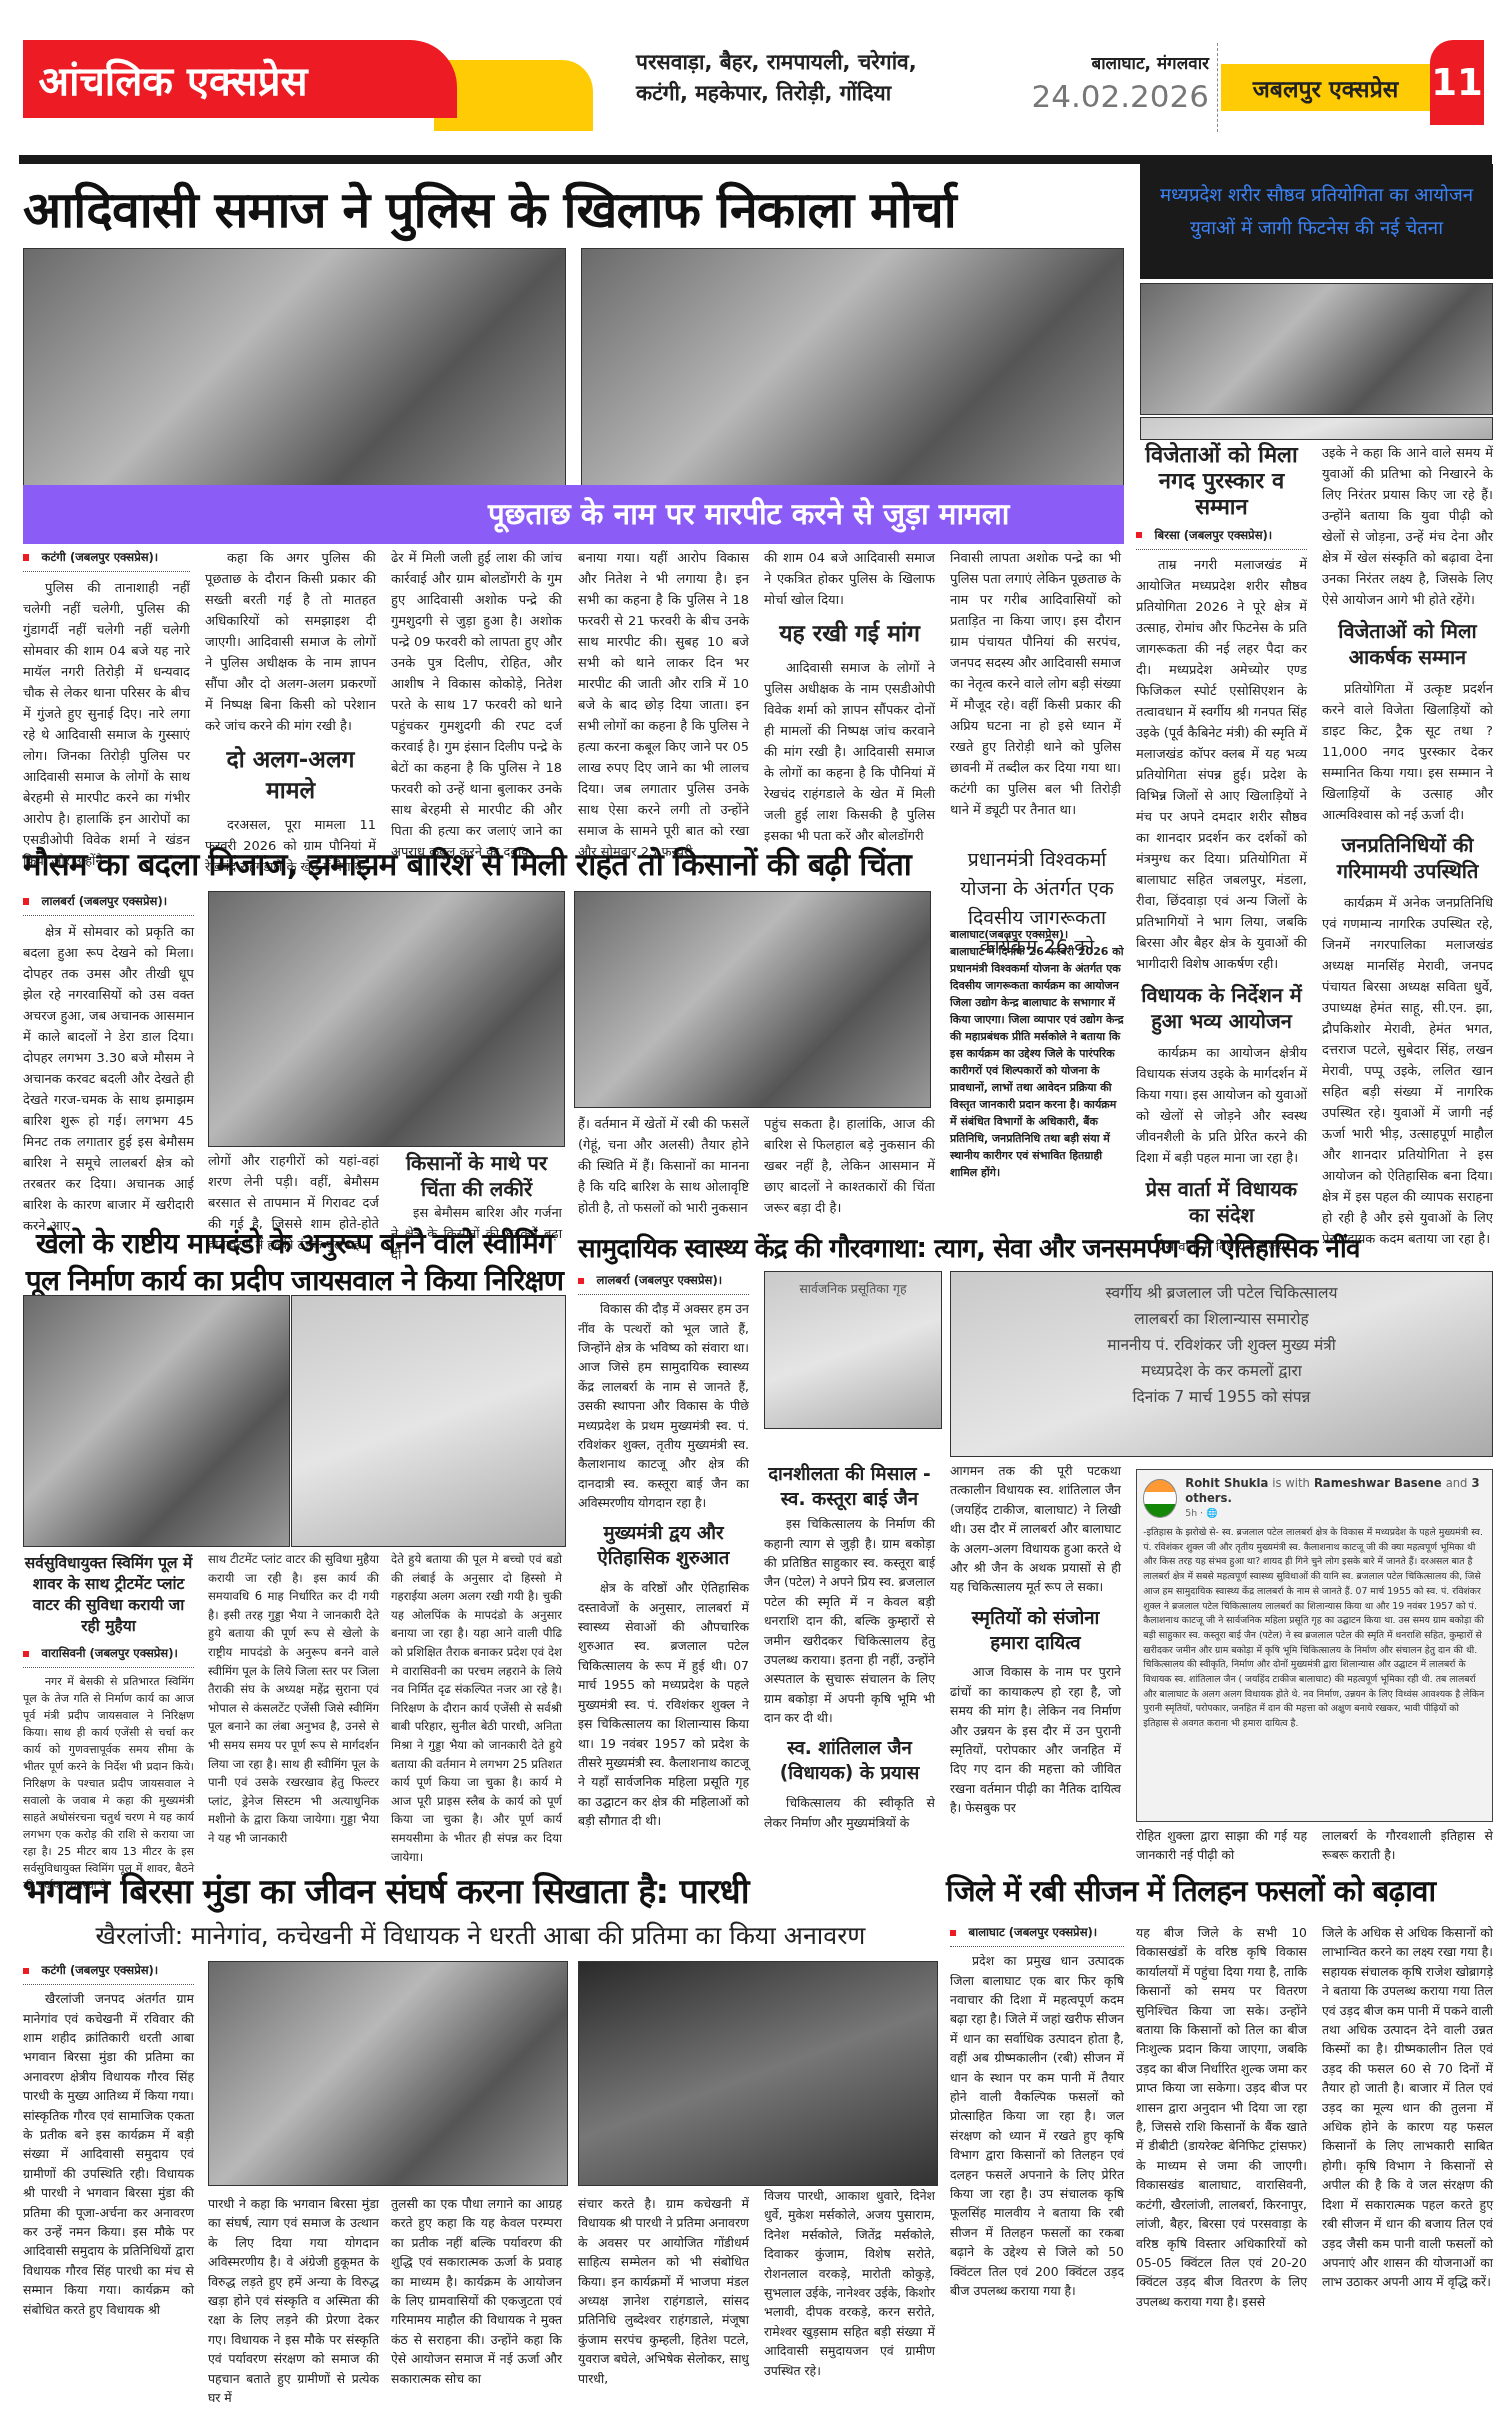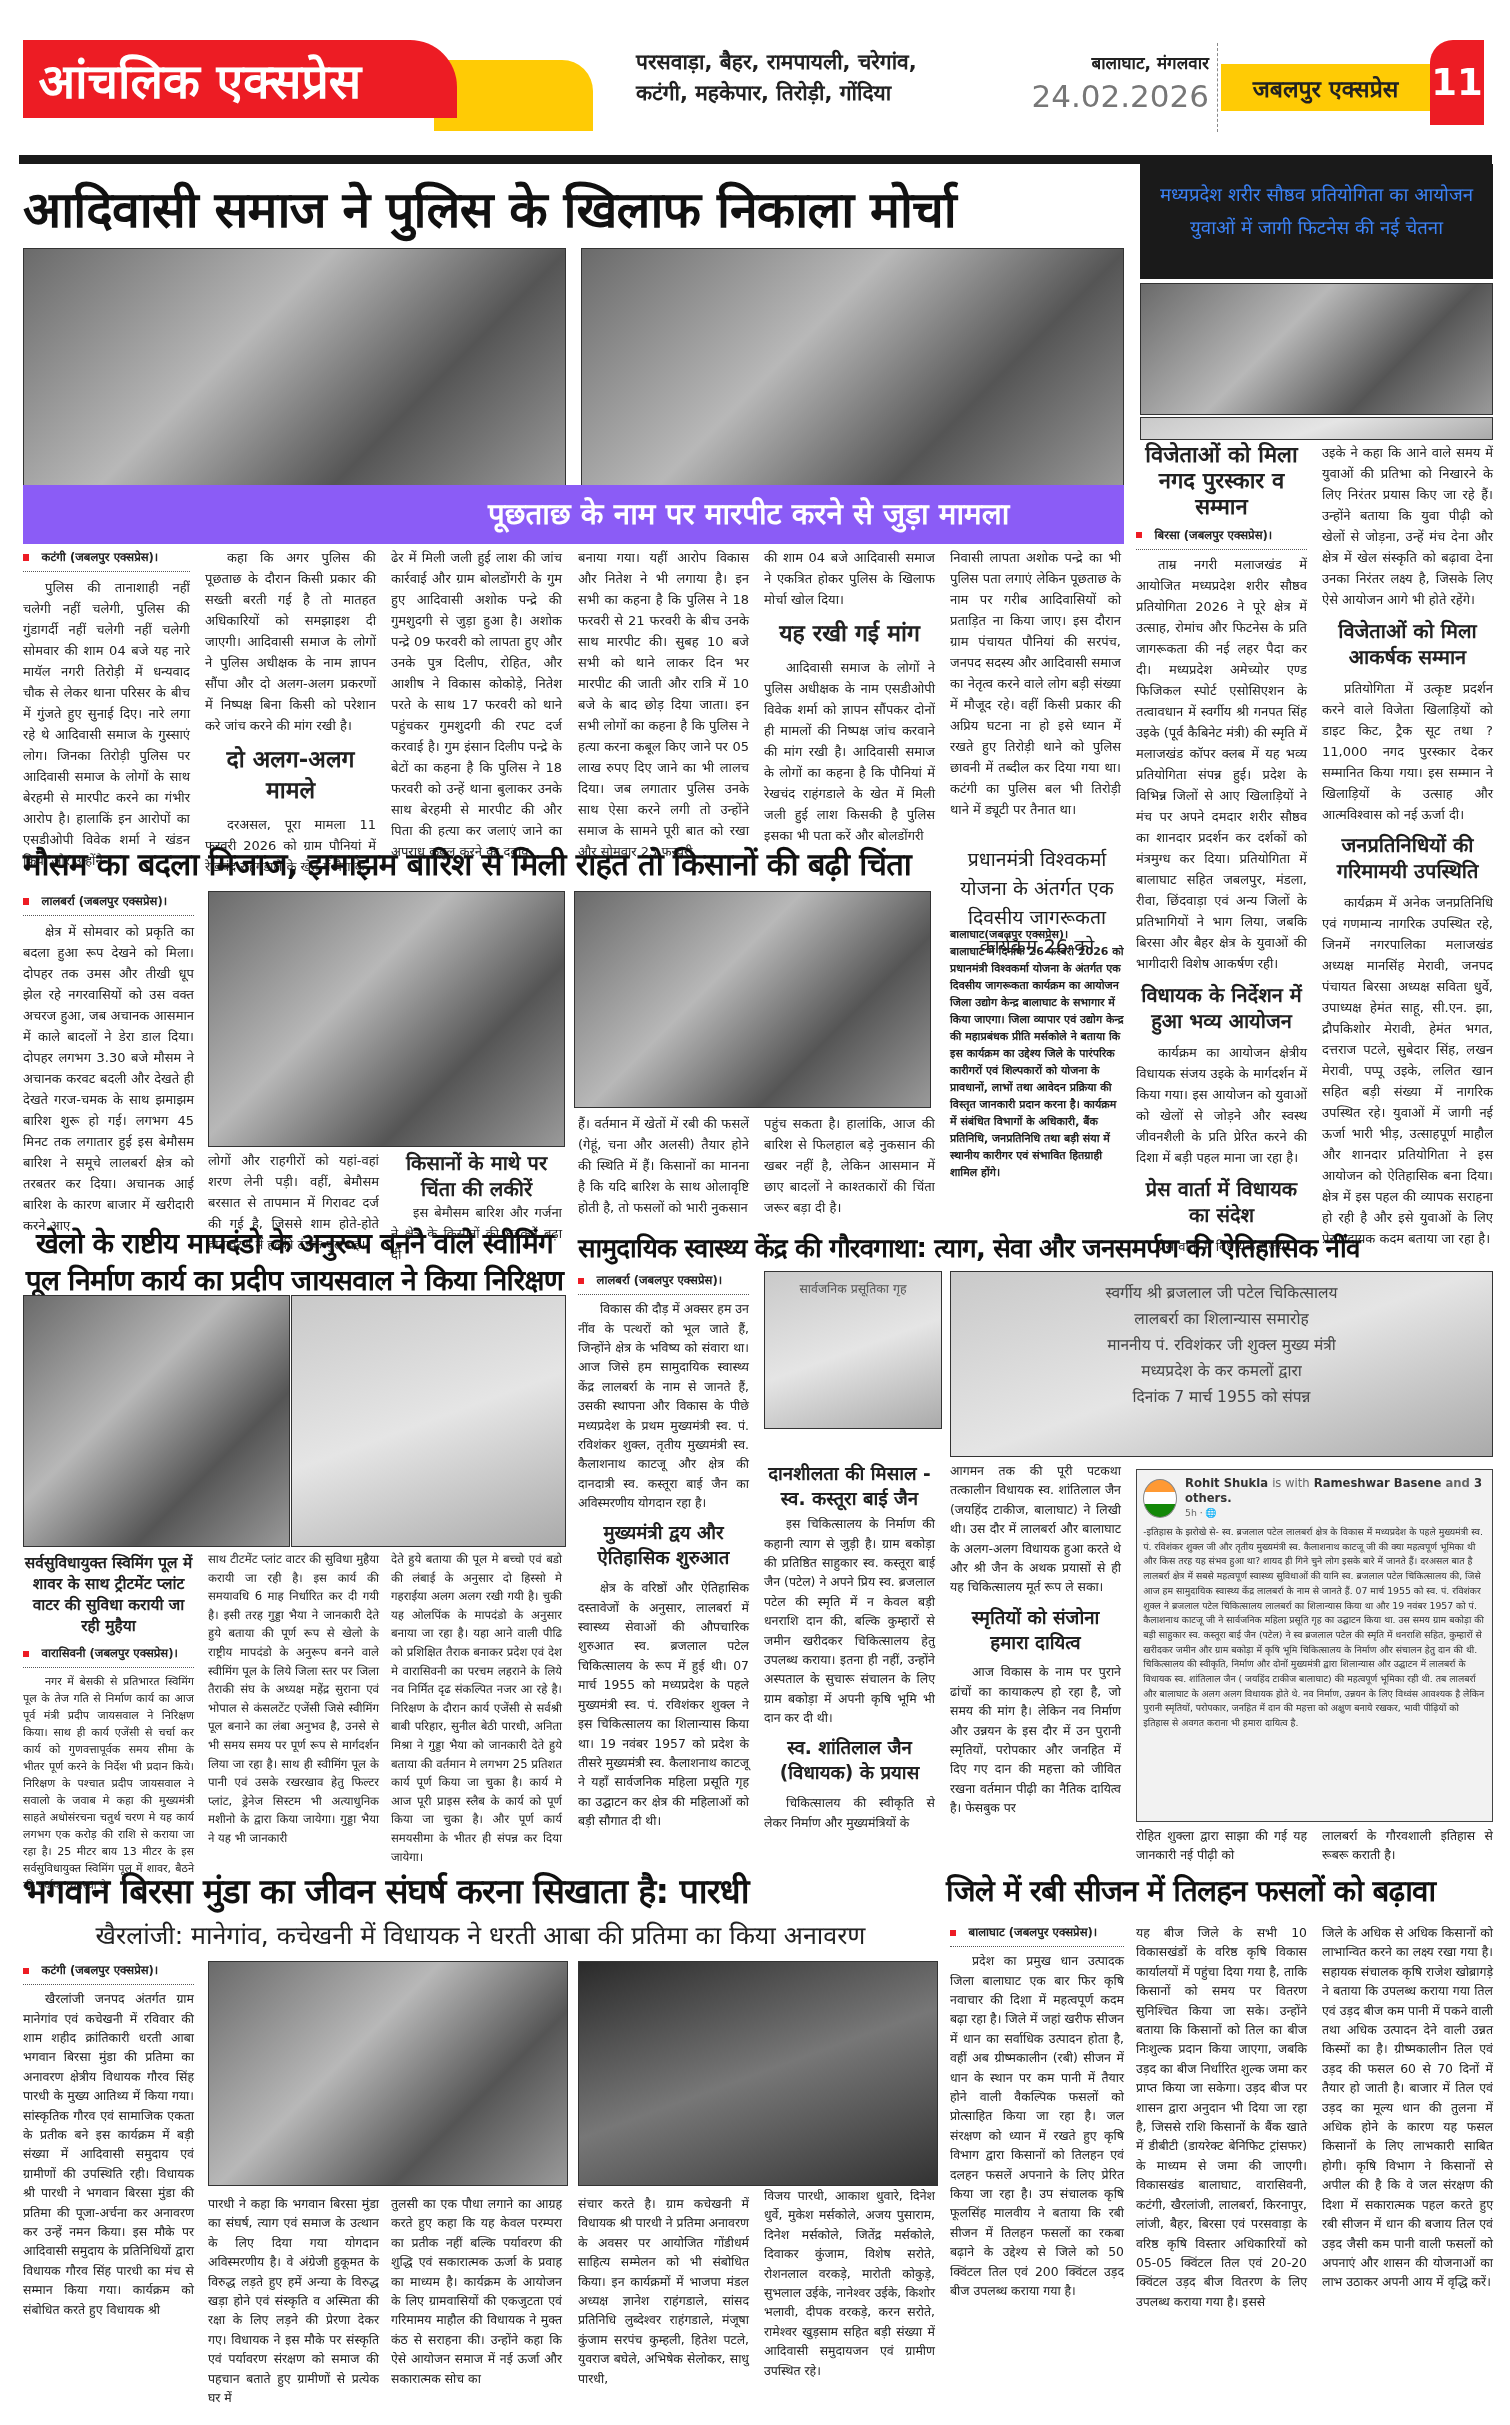--- a/index.html
+++ b/index.html
@@ -1,19 +1,19 @@
 <!DOCTYPE html>
 <html style="font-size:12.4px"><head>
 <meta charset="utf-8">
 <style>
 *{box-sizing:border-box;margin:0;padding:0}
 body{width:1510px;height:2426px;background:#fff;font-family:"DejaVu Sans",sans-serif;color:#222;position:relative;overflow:hidden}
 .abs{position:absolute}
 
-.mast-left{left:23px;top:40px;width:434px;height:78px;background:#ed1c24;color:#fff;font-size:48px;font-weight:bold;display:flex;align-items:center;padding-left:15.5px;border-radius:0 47px 0 0}
+.mast-left{left:23px;top:40px;width:434px;height:78px;background:#ed1c24;color:#fff;font-size:40px;font-weight:bold;display:flex;align-items:center;padding-left:15.5px;border-radius:0 47px 0 0}
 .mast-yellow{left:434px;top:60px;width:159px;height:71px;background:#ffcb05;border-radius:0 31px 0 0;z-index:-1}
 .mast-places{left:636px;top:47px;width:326px;font-size:21px;font-weight:bold;line-height:31px;text-align:left}
 .mast-city{left:1031px;top:51px;width:178px;text-align:right;font-size:17px;font-weight:bold}
 .mast-date{left:1000px;top:78px;width:209px;text-align:right;font-size:31px;color:#777}
 .mast-sep{left:1217px;top:43px;width:0;height:89px;border-left:1.6px dashed #888}
 .mast-brand{left:1221px;top:64px;width:209px;height:47px;background:#ffcb05;font-size:23px;font-weight:bold;display:flex;align-items:center;justify-content:center}
 .mast-page{left:1430px;top:40px;width:54px;height:85px;background:#ed1c24;color:#fff;font-size:37px;font-weight:bold;border-radius:23px 0 0 0;display:flex;align-items:center;justify-content:center}
 .rule{left:19.4px;top:155px;width:1473px;height:9.3px;background:#1a1a1a}
 
 .h1{font-weight:bold;color:#111;letter-spacing:-0.8px}
@@ -183,21 +183,21 @@
 </div>
 <div class="abs col" style="left:950px;top:1461px;width:171px;font-size:12.4px;line-height:19.4px">
   <p style="text-indent:0">आगमन तक की पूरी पटकथा तत्कालीन विधायक स्व. शांतिलाल जैन (जयहिंद टाकीज, बालाघाट) ने लिखी थी। उस दौर में लालबर्रा और बालाघाट के अलग-अलग विधायक हुआ करते थे और श्री जैन के अथक प्रयासों से ही यह चिकित्सालय मूर्त रूप ले सका।</p>
   <div class="sub" style="font-size:18.6px;line-height:25px">स्मृतियों को संजोना हमारा दायित्व</div>
   <p>आज विकास के नाम पर पुराने ढांचों का कायाकल्प हो रहा है, जो समय की मांग है। लेकिन नव निर्माण और उन्नयन के इस दौर में उन पुरानी स्मृतियों, परोपकार और जनहित में दिए गए दान की महत्ता को जीवित रखना वर्तमान पीढ़ी का नैतिक दायित्व है। फेसबुक पर</p>
 </div>
 <div class="abs fbpost" style="left:1136px;top:1469px;width:357px;height:353px;overflow:hidden">
   <div class="fb-head">
     <div class="fb-avatar"></div>
     <div>
-      <div class="fb-name"><span>Rohit Shukla</span> <span style="font-weight:normal;color:#666">is with</span> <span>Rameshwar Basene</span> <span style="font-weight:bold;color:#666">and</span> <span>3 others.</span></div>
+      <div class="fb-name"><span>Rohit Shukla</span> <span style="font-weight:normal;color:#666">is with</span> <span>Rameshwar Basene</span> <span style="font-weight:normal;color:#666">and</span> <span>3 others.</span></div>
       <div class="fb-time">5h · 🌐</div>
     </div>
   </div>
   <div>-इतिहास के झरोखे से- स्व. ब्रजलाल पटेल लालबर्रा क्षेत्र के विकास में मध्यप्रदेश के पहले मुख्यमंत्री स्व. पं. रविशंकर शुक्ल जी और तृतीय मुख्यमंत्री स्व. कैलाशनाथ काटजू जी की क्या महत्वपूर्ण भूमिका थी और किस तरह यह संभव हुआ था? शायद ही गिने चुने लोग इसके बारे में जानते हैं। दरअसल बात है लालबर्रा क्षेत्र में सबसे महत्वपूर्ण स्वास्थ्य सुविधाओं की यानि स्व. ब्रजलाल पटेल चिकित्सालय की, जिसे आज हम सामुदायिक स्वास्थ्य केंद्र लालबर्रा के नाम से जानते हैं. 07 मार्च 1955 को स्व. पं. रविशंकर शुक्ल ने ब्रजलाल पटेल चिकित्सालय लालबर्रा का शिलान्यास किया था और 19 नवंबर 1957 को पं. कैलाशनाथ काटजू जी ने सार्वजनिक महिला प्रसूति गृह का उद्घाटन किया था. उस समय ग्राम बकोड़ा की बड़ी साहुकार स्व. कस्तूरा बाई जैन (पटेल) ने स्व ब्रजलाल पटेल की स्मृति में धनराशि सहित, कुम्हारों से खरीदकर जमीन और ग्राम बकोड़ा में कृषि भूमि चिकित्सालय के निर्माण और संचालन हेतु दान की थी. चिकित्सालय की स्वीकृति, निर्माण और दोनों मुख्यमंत्री द्वारा शिलान्यास और उद्घाटन में लालबर्रा के विधायक स्व. शांतिलाल जैन ( जयहिंद टाकीज बालाघाट) की महत्वपूर्ण भूमिका रही थी. तब लालबर्रा और बालाघाट के अलग अलग विधायक होते थे. नव निर्माण, उन्नयन के लिए विध्वंस आवश्यक है लेकिन पुरानी स्मृतियों, परोपकार, जनहित में दान की महत्ता को अक्षुण बनाये रखकर, भावी पीढ़ियों को इतिहास से अवगत कराना भी हमारा दायित्व है.</div>
 </div>
 <div class="abs col" style="left:1136px;top:1826px;width:171px;font-size:12.4px;line-height:19.4px">
   <p style="text-indent:0">रोहित शुक्ला द्वारा साझा की गई यह जानकारी नई पीढ़ी को</p>
 </div>
 <div class="abs col" style="left:1322px;top:1826px;width:171px;font-size:12.4px;line-height:19.4px">
   <p style="text-indent:0">लालबर्रा के गौरवशाली इतिहास से रूबरू कराती है।</p>

